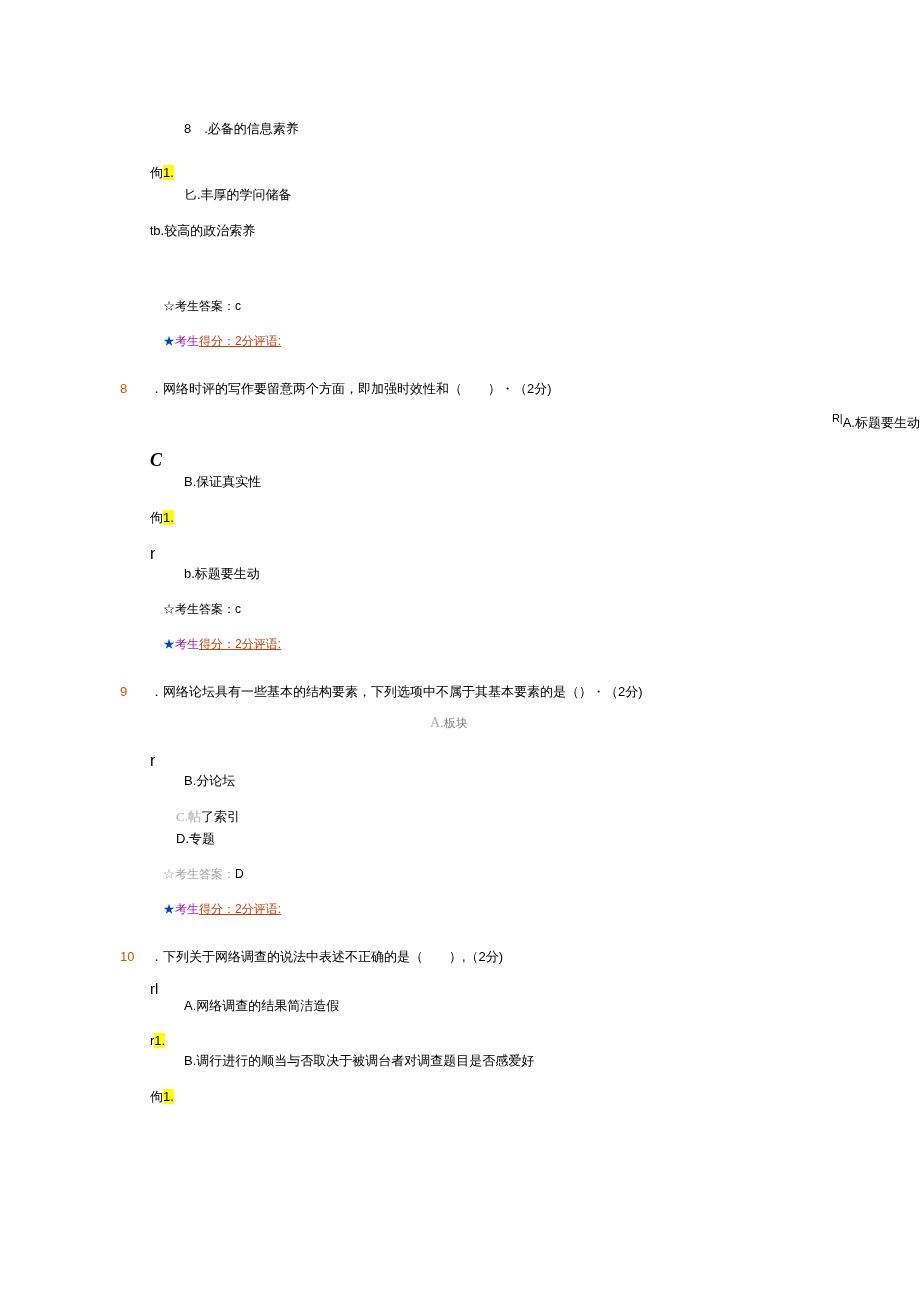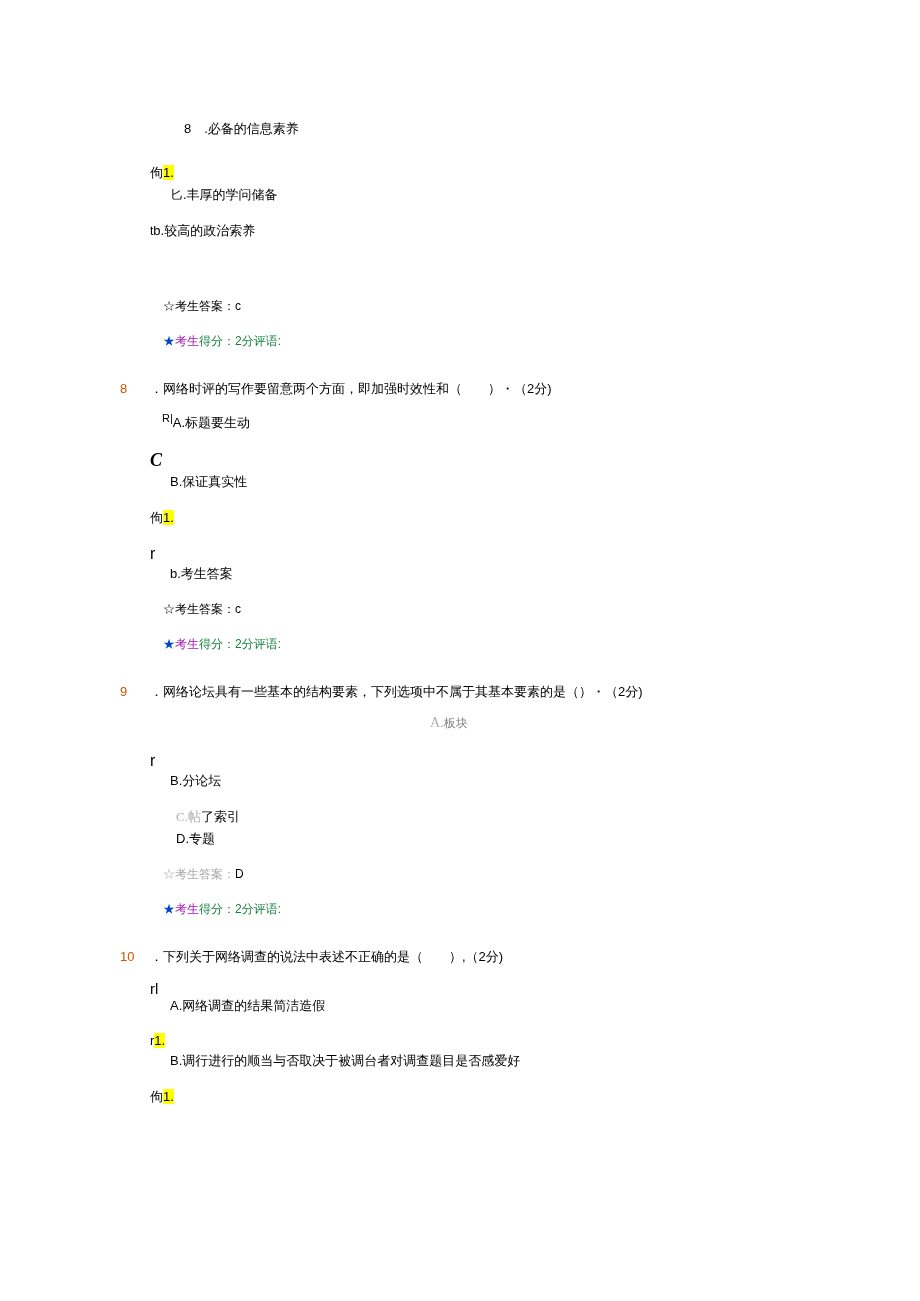--- a/index.html
+++ b/index.html
@@ -24,21 +24,21 @@
     .marker-line {
       margin-bottom: 4px;
     }
     .marker-gou {
       font-size: 13px;
     }
     .highlight {
       background-color: #ffff00;
     }
     .option-text {
-      margin-left: 20px;
+      margin-left: 34px;
     }
     .prefix-marker {
       font-family: serif;
       font-style: italic;
       font-size: 18px;
       font-weight: bold;
       margin-bottom: 2px;
     }
     .r-marker {
       font-size: 16px;
@@ -55,21 +55,22 @@
       margin-bottom: 30px;
       font-size: 12px;
     }
     .blue-star {
       color: #0046c8;
     }
     .pink-text {
       color: #a21caf;
     }
     .blue-text {
-      color: #15803d;
+      color: #c2410c;
+      text-decoration: underline;
     }
     .gray-text {
       color: #a8a8a8;
     }
     .question-row {
       display: flex;
       align-items: baseline;
       margin-bottom: 14px;
     }
     .q-num {
@@ -140,38 +141,38 @@
 
   <div class="score-line">
     <span class="blue-star">★</span><span class="pink-text">考生</span><span class="blue-text">得分：2分</span><span class="blue-text">评语:</span>
   </div>
 
   <div class="question-row">
     <span class="q-num">8</span>
     <span class="q-text">．网络时评的写作要留意两个方面，即加强时效性和（　　）・（2分)</span>
   </div>
 
-  <div style="margin-left:12px; margin-bottom:18px;">
+  <div style="margin-left:12px; margin-bottom:18px;text-align:right;">
     <span class="sub-prefix">R|</span><span>A.标题要生动</span>
   </div>
 
   <div class="option-block">
     <div class="prefix-marker">C</div>
     <div class="option-text">B.保证真实性</div>
   </div>
 
   <div class="option-block">
     <div class="marker-line">
       <span class="marker-gou">佝</span><span class="highlight">1.</span>
     </div>
   </div>
 
   <div class="option-block" style="margin-top:18px;">
     <div class="r-marker">r</div>
-    <div class="option-text">b.考生答案</div>
+    <div class="option-text">b.标题要生动</div>
   </div>
 
   <div class="answer-line">
     <span>☆考生答案：</span><span>c</span>
   </div>
 
   <div class="score-line">
     <span class="blue-star">★</span><span class="pink-text">考生</span><span class="blue-text">得分：2分</span><span class="blue-text">评语:</span>
   </div>
 

